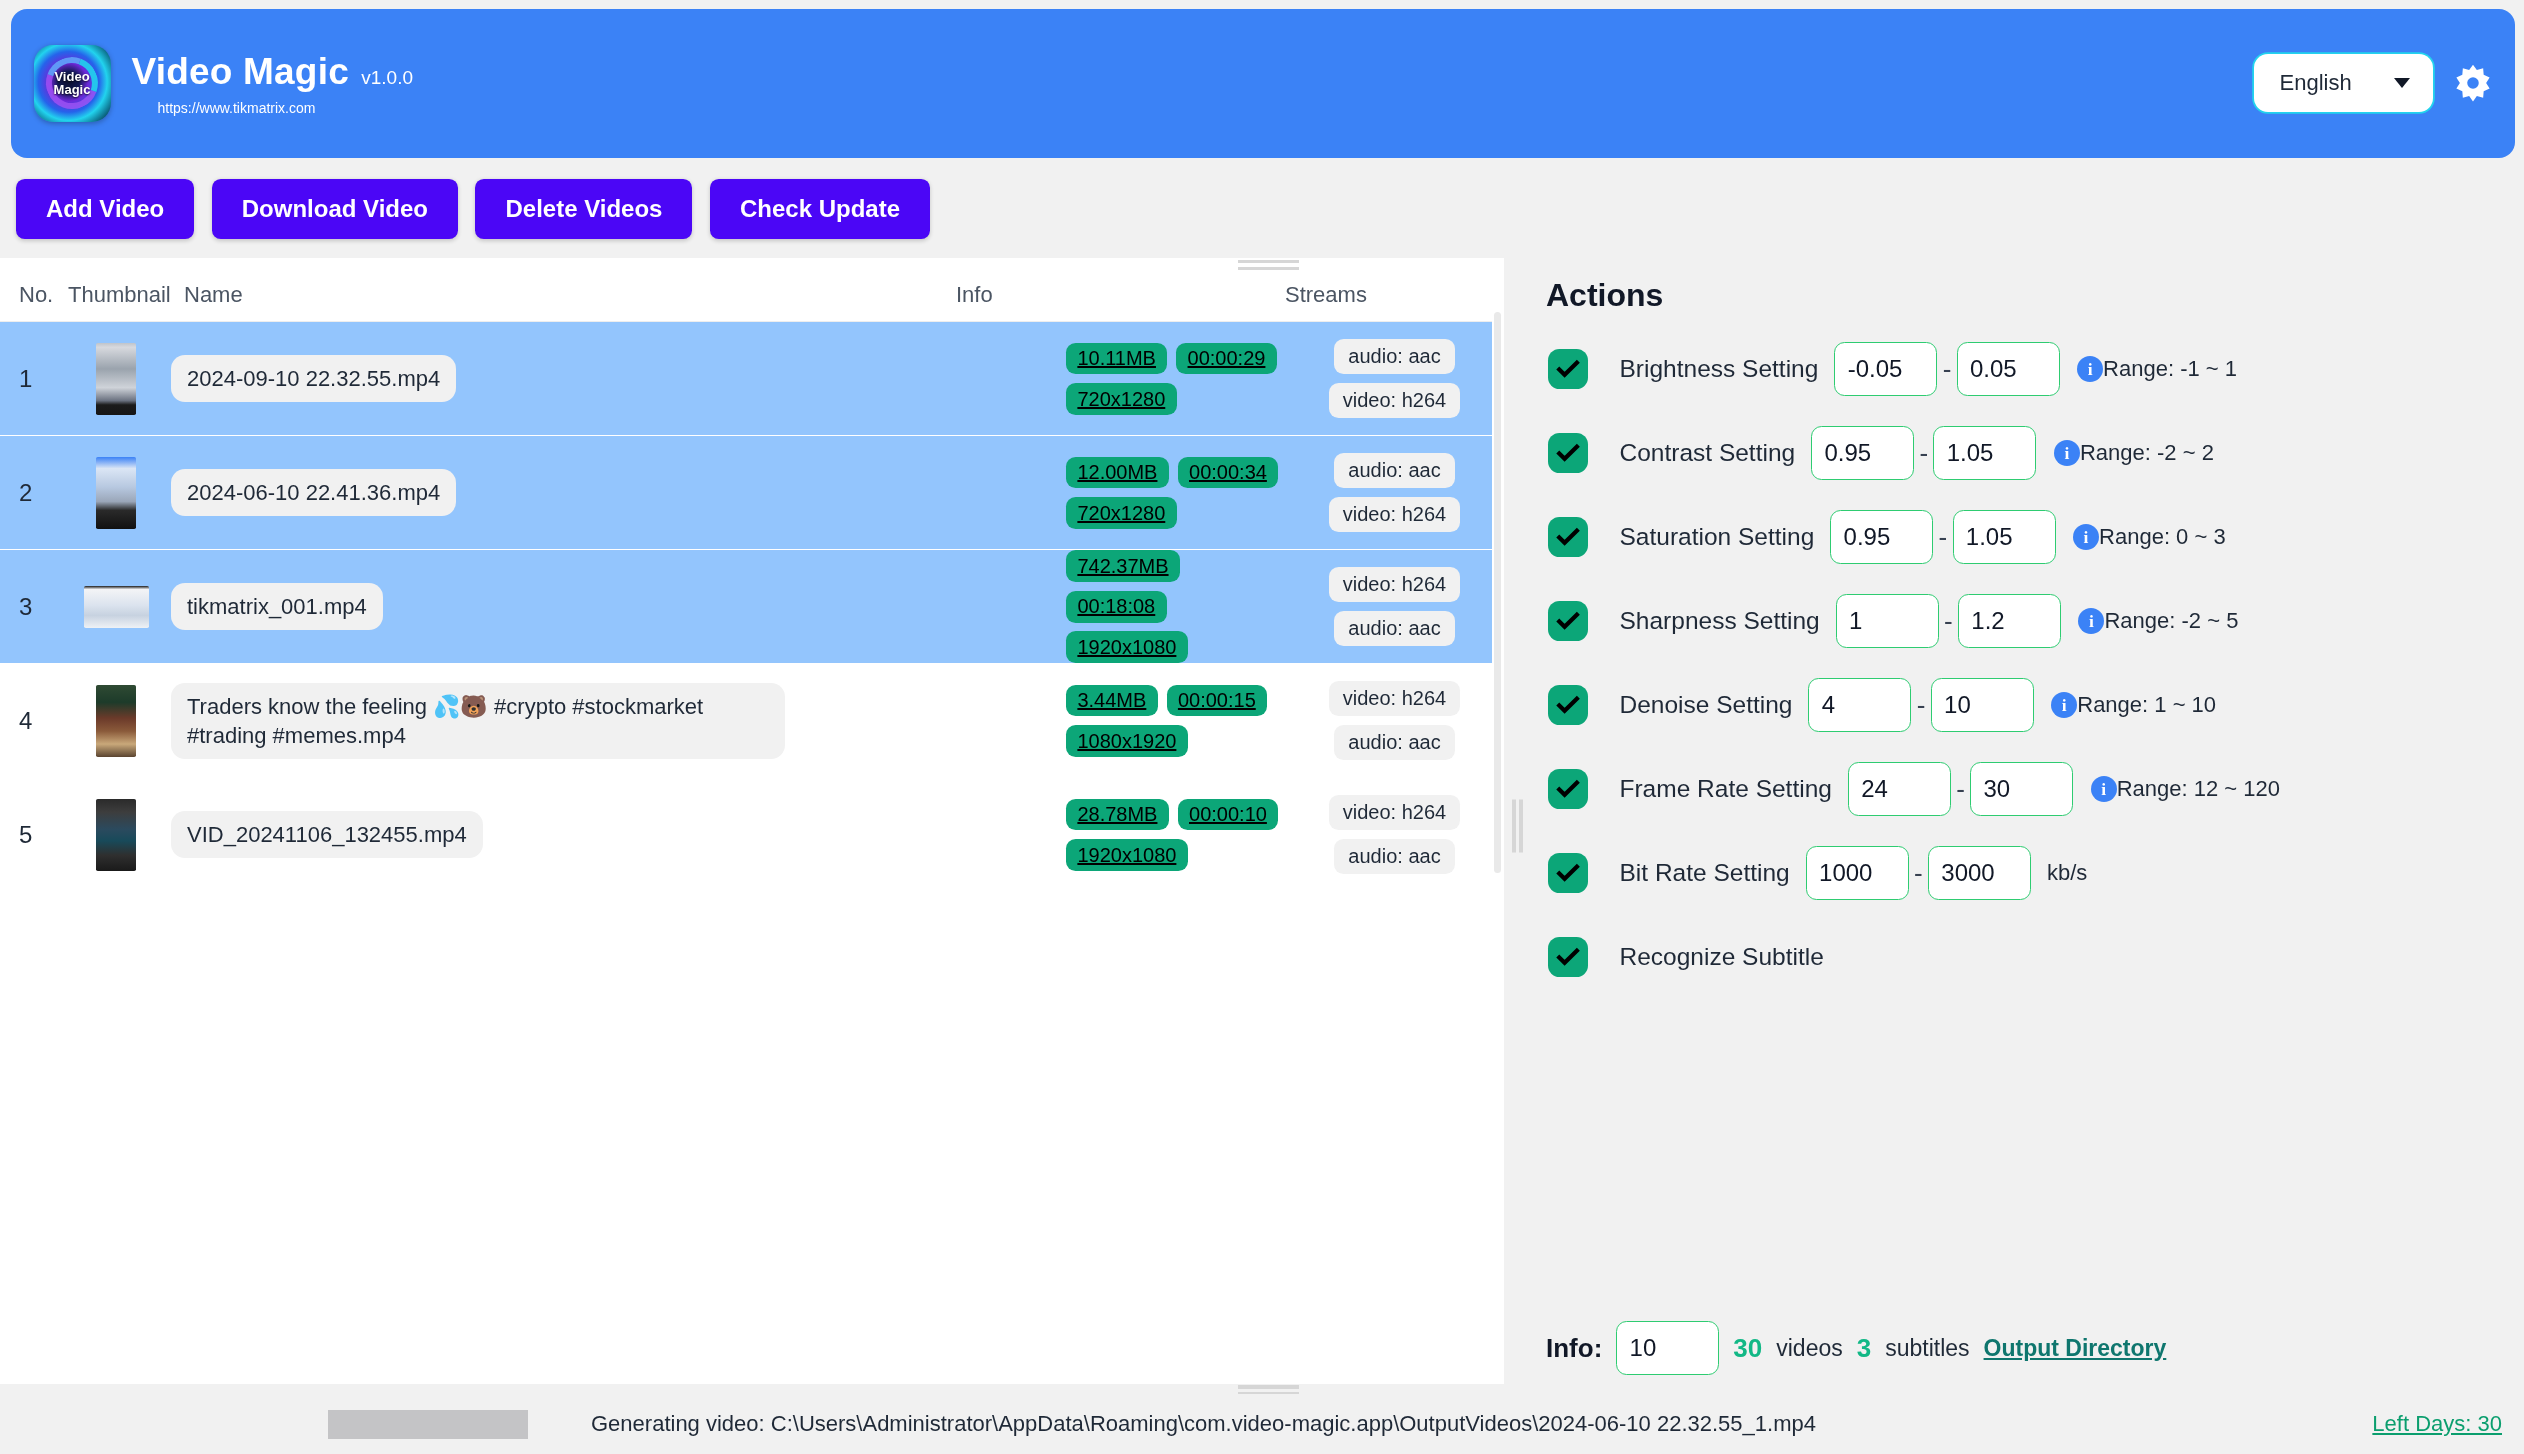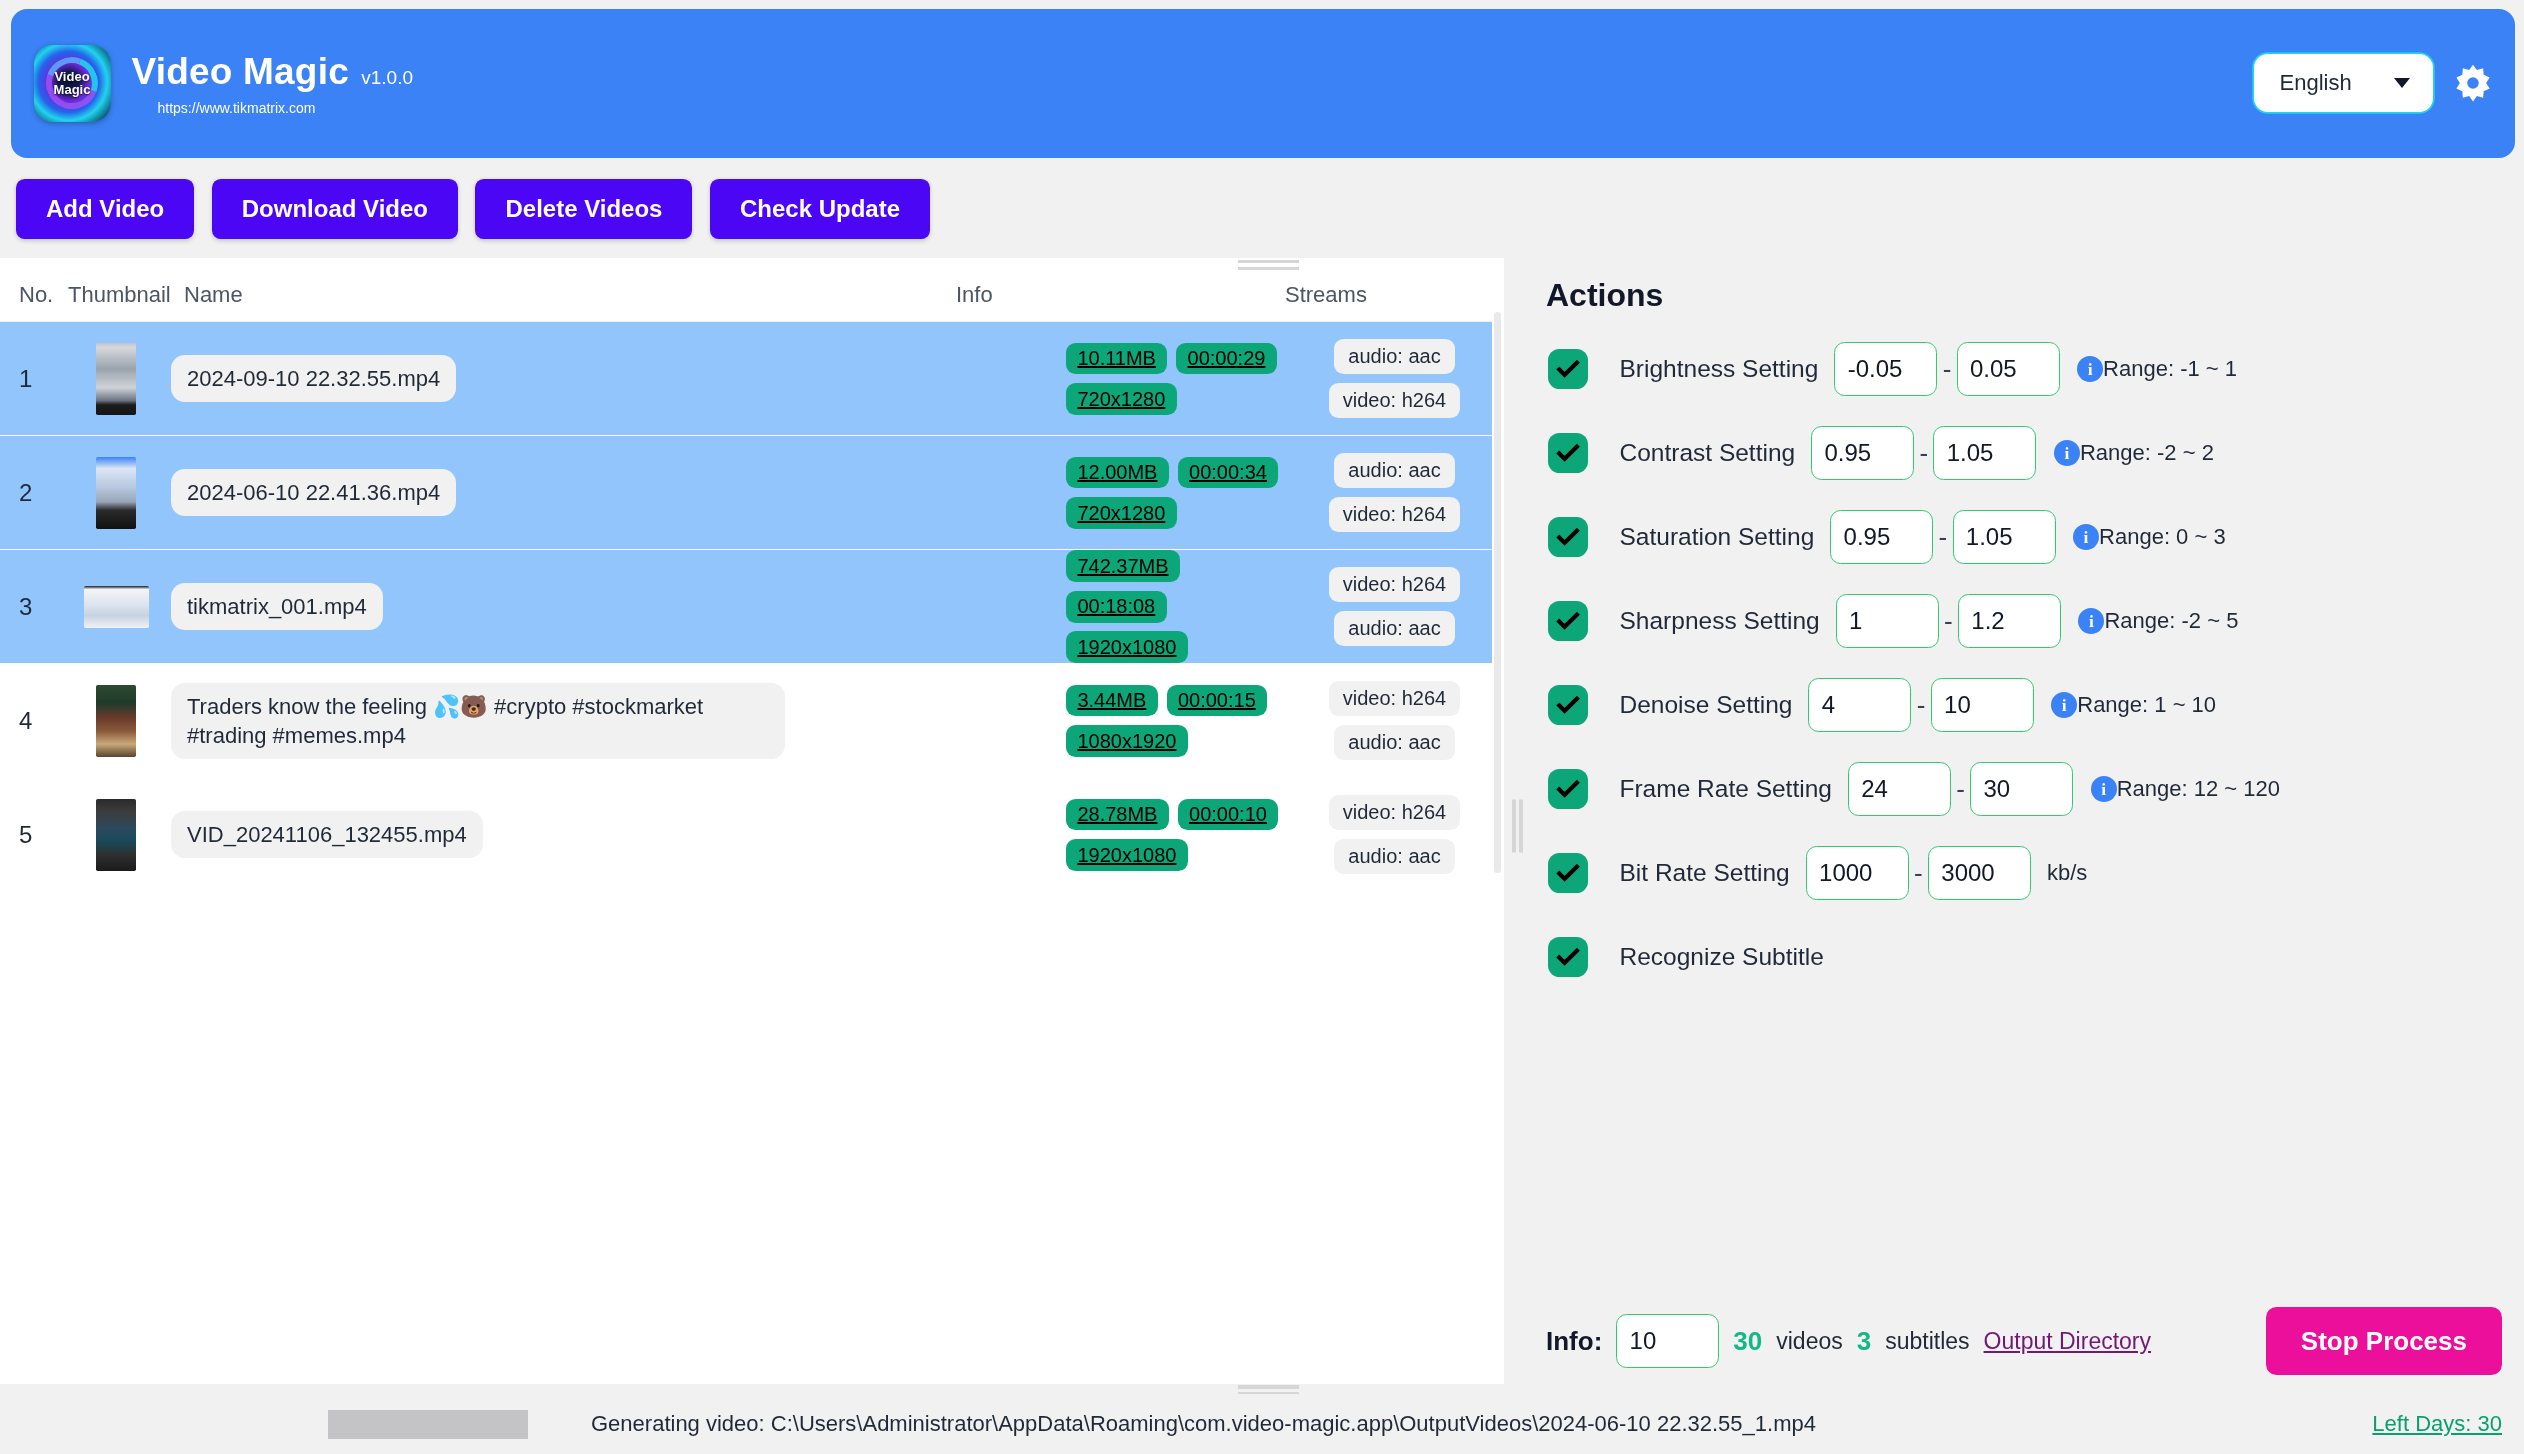--- a/index.html
+++ b/index.html
@@ -151,21 +151,21 @@
   .unit-text { font-size: 22px; color: #1f2937; margin-left: 16px; }
 
   .actions-footer {
     display: flex; align-items: center; gap: 14px;
     padding: 0 23px 19px 17.5px; flex: 0 0 auto;
   }
   .count-label { font-size: 26px; font-weight: bold; color: #111827; }
   .count-input { border: 1.8px solid #2ecc71; border-radius: 10.5px; background: #fff; height: 54px; width: 103px; font-size: 24px; color: #111827; padding: 0 12.3px; font-family: inherit; outline: none; }
   .stat-num { font-size: 26px; font-weight: bold; color: #12b886; }
   .stat-word { font-size: 23px; color: #1f2937; }
-  .out-link { font-size: 23px; color: #701a75; font-weight: normal; text-decoration: underline; cursor: pointer; }
+  .out-link { font-size: 23px; color: #0f766e; font-weight: bold; text-decoration: underline; cursor: pointer; }
   .stop-btn {
     margin-left: auto; background: #ec0f9c; color: #fff; border: none; border-radius: 10.5px;
     font-size: 26px; font-weight: bold; font-family: inherit; padding: 0 35px; height: 68px; cursor: pointer;
   }
 
   
   .statusbar { height: 60px; background: #f1f1f1; display: flex; align-items: center; padding: 0 23px; flex: 0 0 auto; position: relative; }
   .prog-track { width: 200px; height: 29px; background: #c4c4c6; margin-left: 305px; position: relative; overflow: hidden; }
   .status-text { font-size: 22px; color: #1f2937; margin-left: 63px; white-space: nowrap; }
   .left-days { position: absolute; right: 23px; font-size: 22px; color: #0b9e6e; text-decoration: underline; cursor: pointer; }
@@ -445,21 +445,20 @@
         </div>
 
       <div class="actions-footer">
         <span class="count-label">Info:</span>
         <input class="count-input" value="10" style="">
         <span class="stat-num">30</span>
         <span class="stat-word">videos</span>
         <span class="stat-num">3</span>
         <span class="stat-word">subtitles</span>
         <span class="out-link">Output Directory</span>
-        <button class="stop-btn">Stop Process</button>
       </div>
     </div>
   </div>
 
   <div class="statusbar">
     <div class="prog-track">
       
     </div>
     <div class="status-text">Generating video: C:\Users\Administrator\AppData\Roaming\com.video-magic.app\OutputVideos\2024-06-10 22.32.55_1.mp4</div>
     <div class="left-days">Left Days: 30</div>

